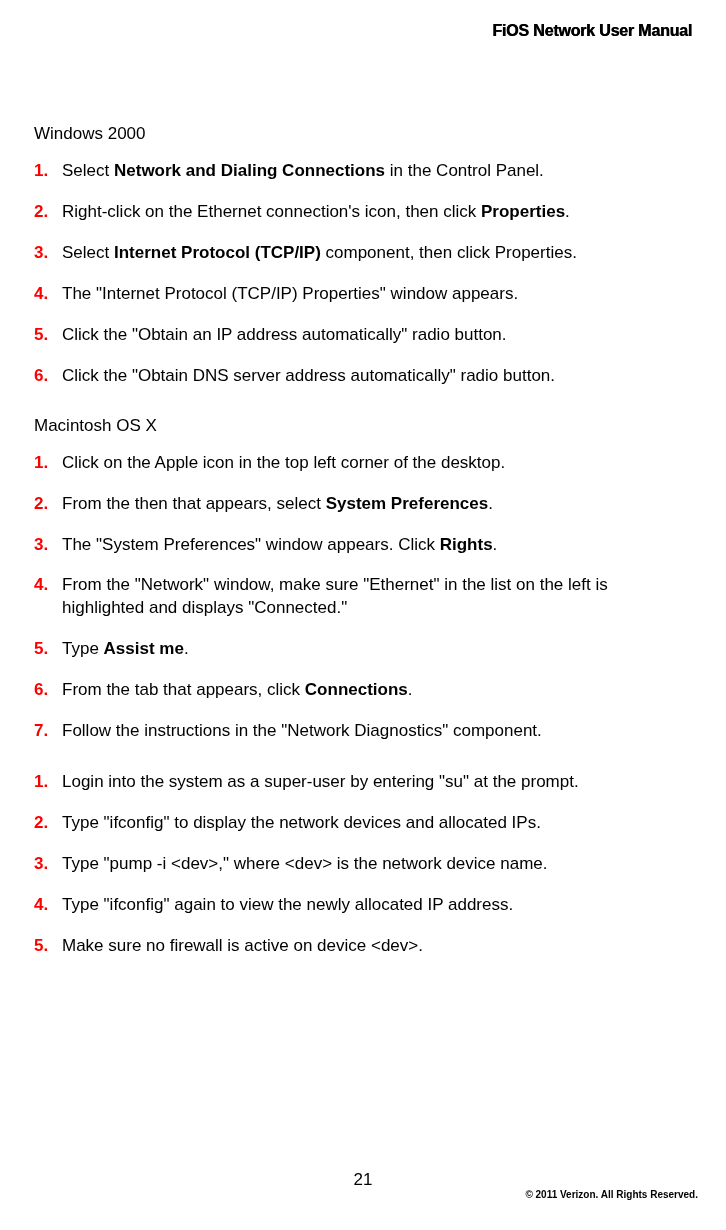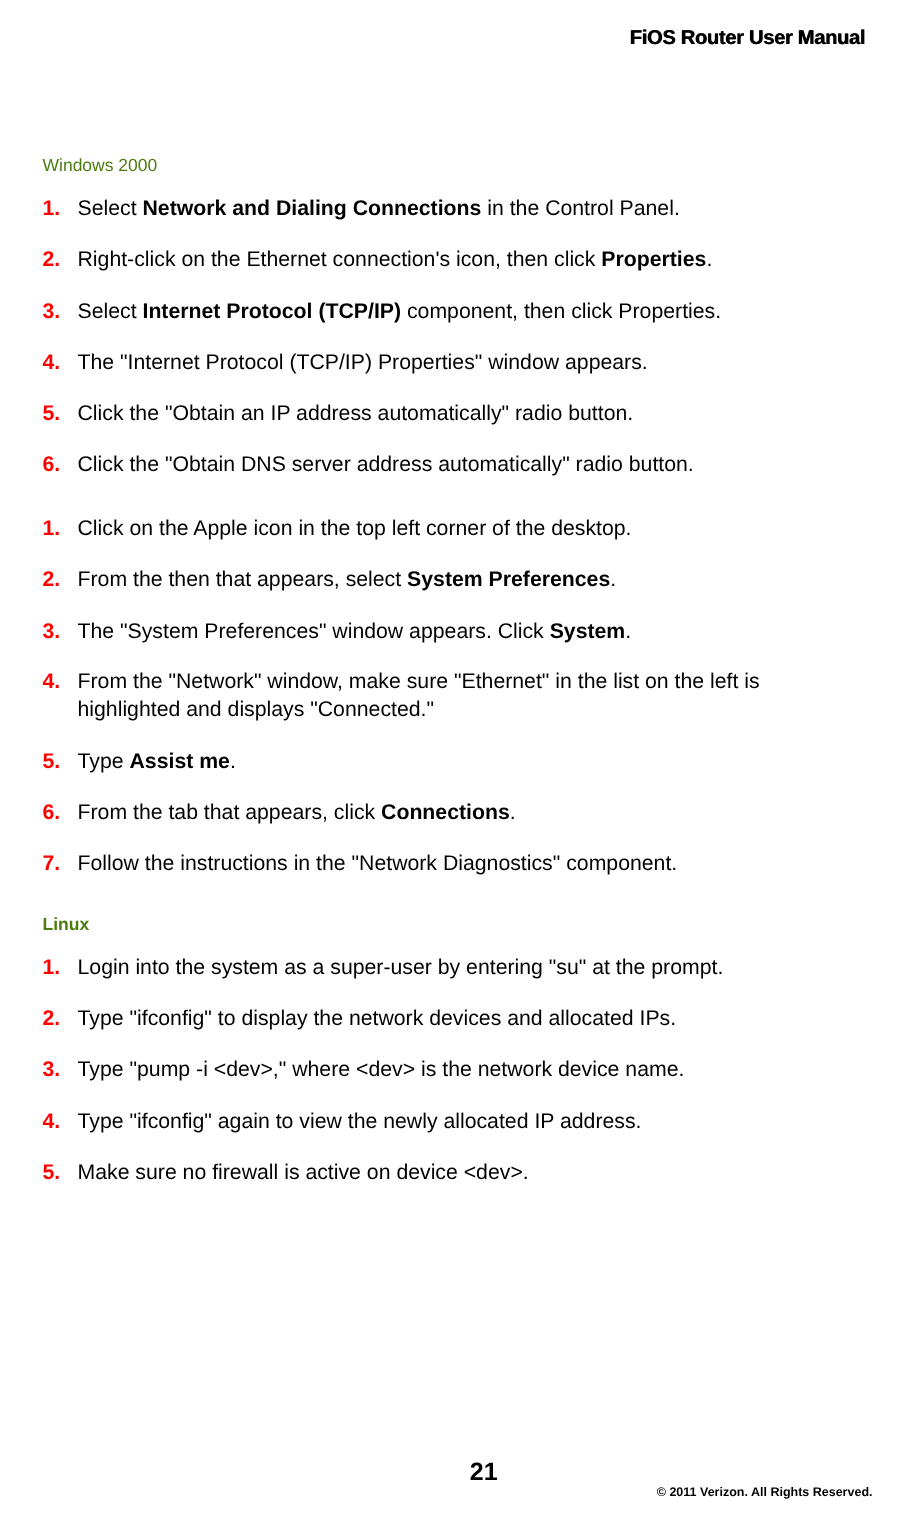--- a/index.html
+++ b/index.html
@@ -18,22 +18,22 @@
     right: 34px;
     font-weight: 900;
     font-size: 16px;
     letter-spacing: -0.2px;
     text-shadow: 0.5px 0 0 #000;
   }
   .content {
     padding-top: 124px;
   }
   .section-heading {
-    color: #4d7c0f;
-    font-size: 14px;
+    color: #000000;
+    font-size: 17px;
     font-weight: 400;
     margin-bottom: 16px;
   }
   .section-heading.linux {
     font-weight: 700;
   }
   ol.steps {
     list-style: none;
     margin: 0 0 28px 0;
     padding: 0;
@@ -52,36 +52,35 @@
   }
   ol.steps .body {
     flex: 1;
   }
   .b { font-weight: 700; }
   .page-number {
     position: absolute;
     bottom: 40px;
     left: 50%;
     transform: translateX(-50%);
-    font-weight: 700;
-    font-size: 20px;
-    margin-left: 24px;
+    font-weight: 400;
+    font-size: 17px;
   }
   .copyright {
     position: absolute;
     bottom: 30px;
     right: 28px;
     font-size: 10px;
     font-weight: 700;
   }
 </style>
 </head>
 <body>
 
-<div class="header-title">FiOS Router User Manual</div>
+<div class="header-title">FiOS Network User Manual</div>
 
 <div class="content">
 
   <div class="section-heading">Windows 2000</div>
   <ol class="steps">
     <li>
       <span class="num">1.</span>
       <span class="body"><span>Select </span><span class="b">Network and Dialing Connections</span><span> in the Control Panel.</span></span>
     </li>
     <li>
@@ -99,52 +98,52 @@
     <li>
       <span class="num">5.</span>
       <span class="body">Click the "Obtain an IP address automatically" radio button.</span>
     </li>
     <li>
       <span class="num">6.</span>
       <span class="body">Click the "Obtain DNS server address automatically" radio button.</span>
     </li>
   </ol>
 
+  <div class="section-heading">Macintosh OS X</div>
   <ol class="steps">
     <li>
       <span class="num">1.</span>
       <span class="body">Click on the Apple icon in the top left corner of the desktop.</span>
     </li>
     <li>
       <span class="num">2.</span>
       <span class="body"><span>From the then that appears, select </span><span class="b">System Preferences</span><span>.</span></span>
     </li>
     <li>
       <span class="num">3.</span>
-      <span class="body"><span>The "System Preferences" window appears. Click </span><span class="b">System</span><span>.</span></span>
+      <span class="body"><span>The "System Preferences" window appears. Click </span><span class="b">Rights</span><span>.</span></span>
     </li>
     <li>
       <span class="num">4.</span>
       <span class="body">From the "Network" window, make sure "Ethernet" in the list on the left is highlighted and displays "Connected."</span>
     </li>
     <li>
       <span class="num">5.</span>
       <span class="body"><span>Type </span><span class="b">Assist me</span><span>.</span></span>
     </li>
     <li>
       <span class="num">6.</span>
       <span class="body"><span>From the tab that appears, click </span><span class="b">Connections</span><span>.</span></span>
     </li>
     <li>
       <span class="num">7.</span>
       <span class="body">Follow the instructions in the "Network Diagnostics" component.</span>
     </li>
   </ol>
 
-  <div class="section-heading linux">Linux</div>
   <ol class="steps">
     <li>
       <span class="num">1.</span>
       <span class="body">Login into the system as a super-user by entering "su" at the prompt.</span>
     </li>
     <li>
       <span class="num">2.</span>
       <span class="body">Type "ifconfig" to display the network devices and allocated IPs.</span>
     </li>
     <li>

